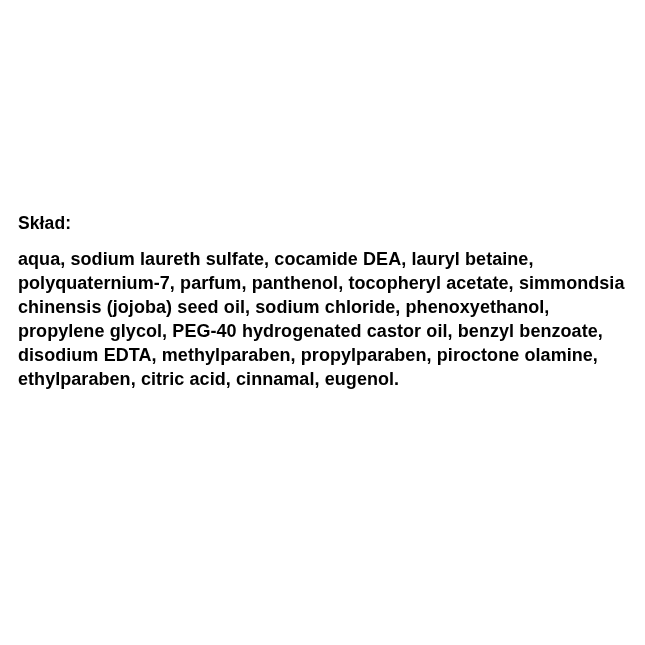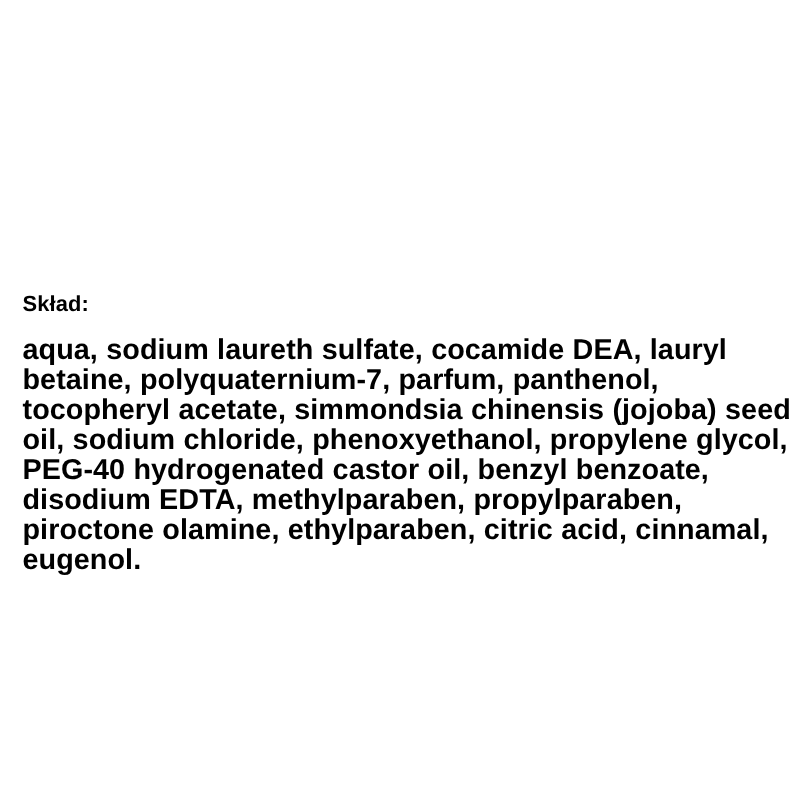--- a/index.html
+++ b/index.html
@@ -18,31 +18,30 @@
     position: relative;
     width: 645px;
     height: 645px;
     box-sizing: border-box;
   }
   .ingredients-block {
     position: absolute;
     left: 18px;
     top: 215px;
     width: 620px;
-    margin-top: 20px;
   }
   .heading {
     font-size: 17.5px;
     font-weight: bold;
     line-height: 1.0;
     letter-spacing: 0.1px;
     margin: 0 0 14px 0;
   }
   .body-text {
-    font-size: 23px;
+    font-size: 18px;
     font-weight: bold;
     line-height: 24px;
     letter-spacing: 0.05px;
     margin: 0;
     width: 615px;
     word-spacing: 0.2px;
   }
 </style>
 </head>
 <body>

